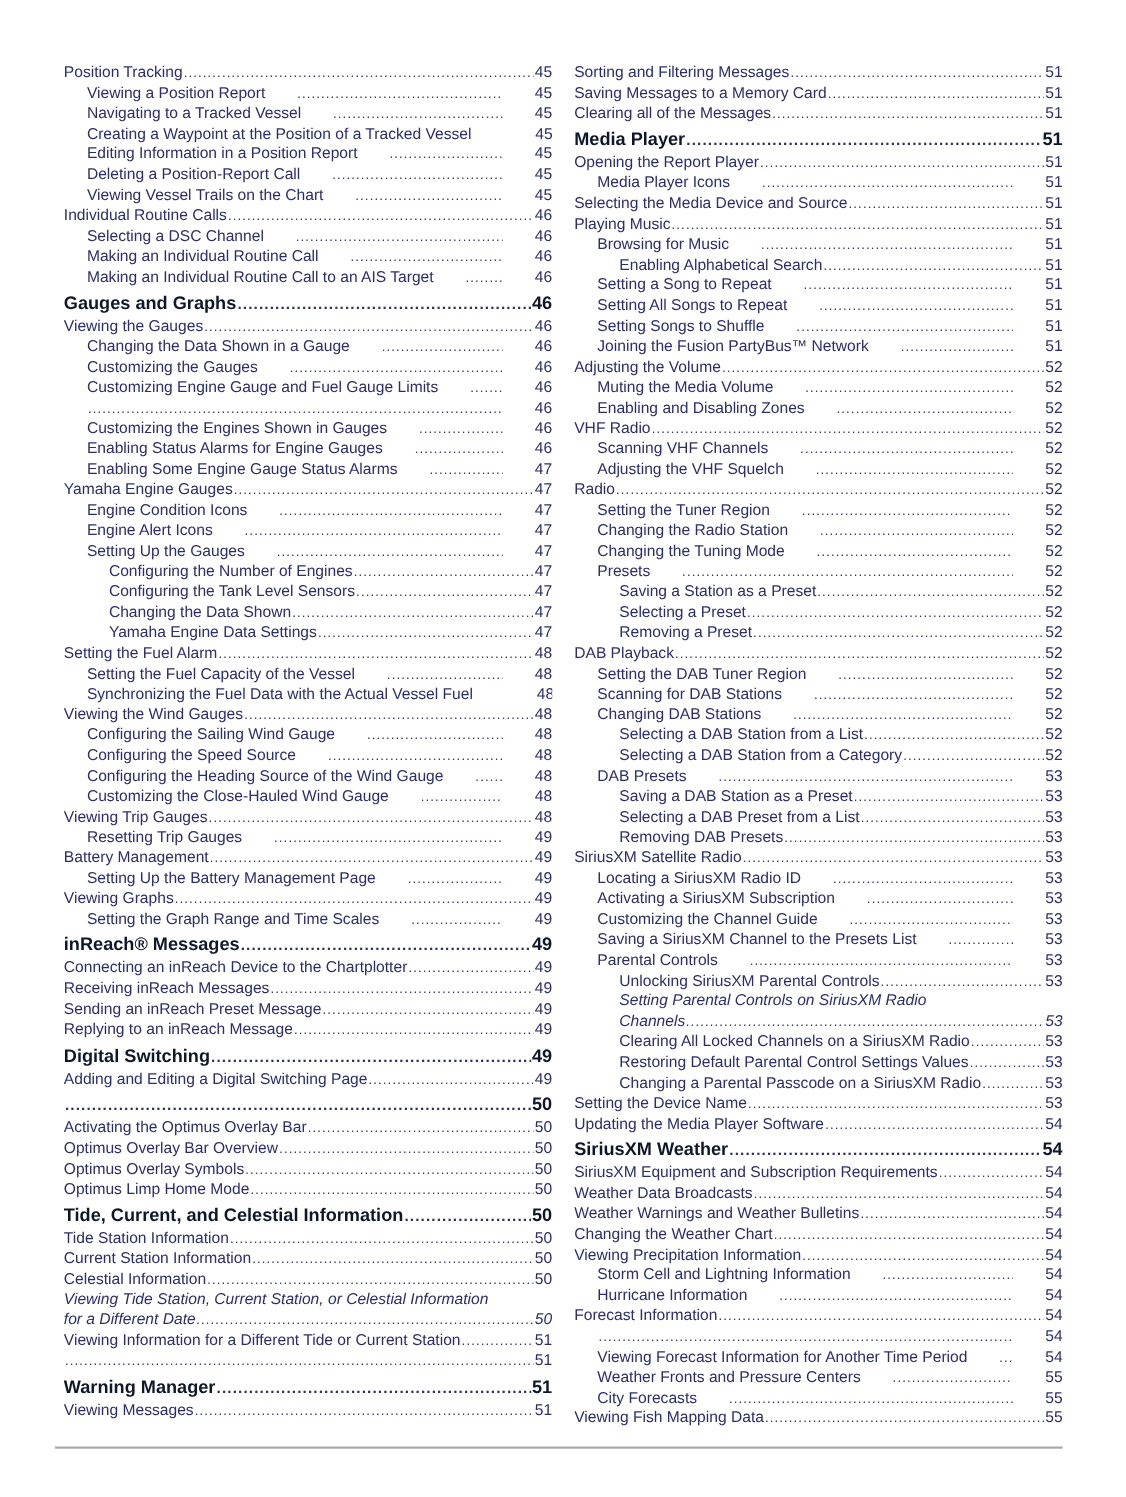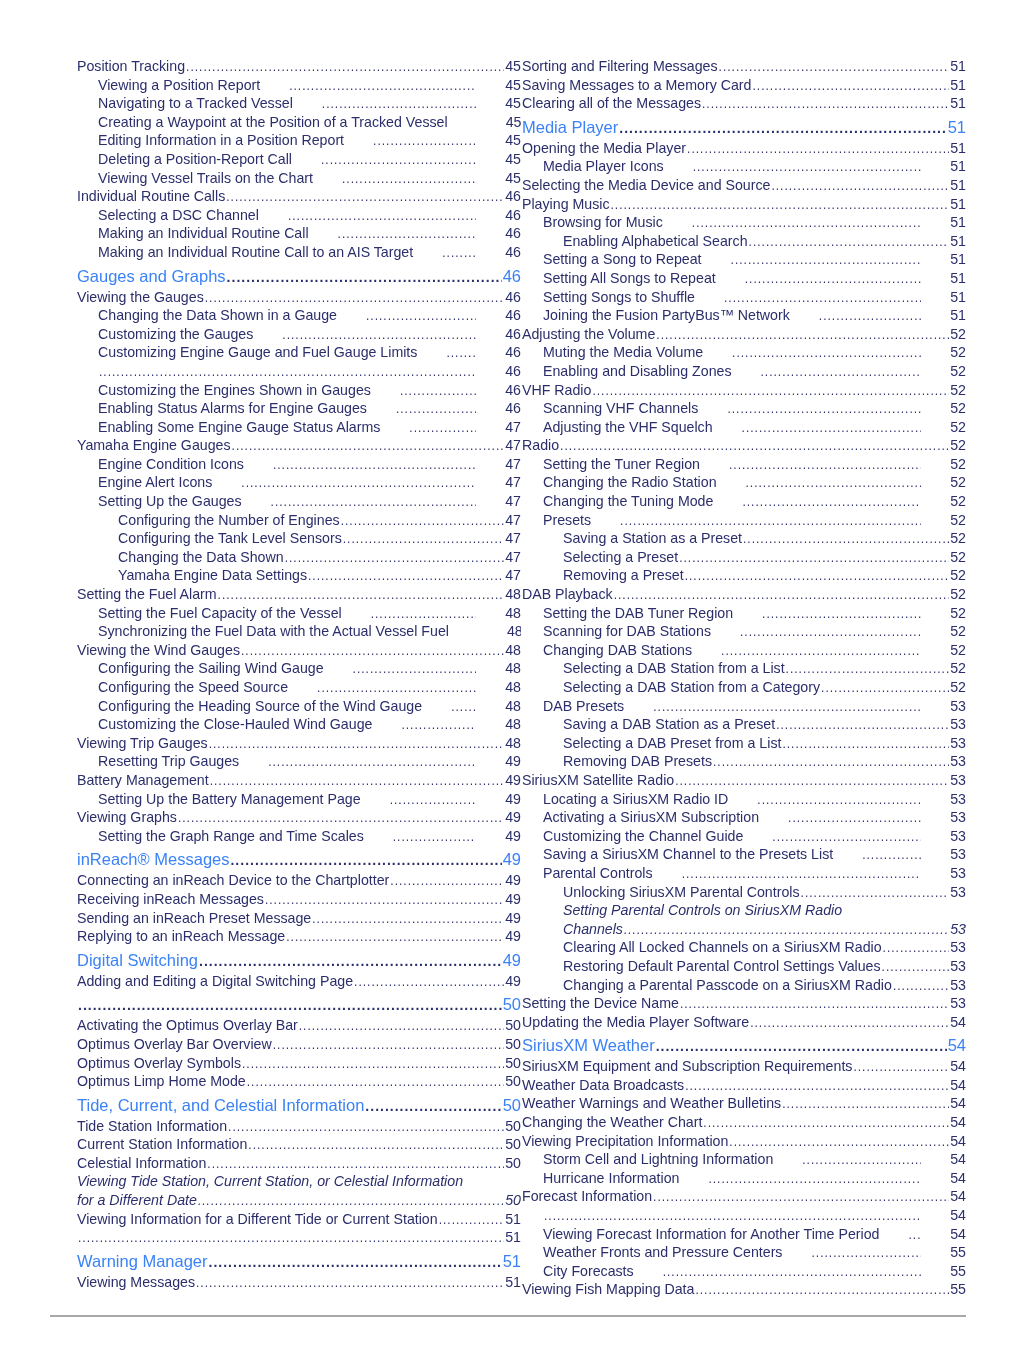--- a/index.html
+++ b/index.html
@@ -2,42 +2,42 @@
 <html><head>
 <meta charset="utf-8">
 <style>
   html, body { margin: 0; padding: 0; background: #ffffff; }
   body {
     width: 1024px; height: 1361px; position: relative; overflow: hidden;
     font-family: "Liberation Sans", sans-serif;
     color: #2b2e6b;
   }
   .col { position: absolute; top: 57px; width: 444px; }
-  .col.left { left: 58px; margin-left: 19px; }
+  .col.left { left: 58px; }
   .col.right { left: 522px; }
   .entry {
     display: flex; align-items: baseline;
     font-size: 14.2px; line-height: 18.6px; height: 18.6px;
     white-space: nowrap; overflow: hidden;
   }
   .entry .title { flex: 0 0 auto; }
   .entry .dots {
     flex: 1 1 auto; overflow: hidden; margin: 0 1px;
     color: #2b2e6b; letter-spacing: 1px; font-size: 12px;
   }
   .entry .dots::before {
     content: "........................................................................................................................................................................................................................";
   }
   .entry .page { flex: 0 0 auto; }
   .l1 { padding-left: 0; }
   .l2 { padding-left: 21px; gap: 28px; }
   .l3 { padding-left: 41px; }
   .entry.heading {
-    font-weight: normal; font-size: 16.5px; height: 24px; line-height: 24px;
-    color: #3b82f6; margin-top: 2px;
+    font-weight: bold; font-size: 16.5px; height: 24px; line-height: 24px;
+    color: #0f172a; margin-top: 2px;
   }
   .entry.heading .dots { font-weight: bold; font-size: 14px; }
   .entry.wrap { height: auto; white-space: normal; display: block; font-style: italic; }
   .entry.wrap .first { display: block; height: 18.6px; white-space: nowrap; }
   .entry.wrap .second { display: flex; align-items: baseline; white-space: nowrap; height: 18.6px; }
   .footer-rule {
     position: absolute; left: 50px; top: 1315px; width: 916px; height: 2px; background: #a8a8a8;
   }
   .footer-left, .footer-right {
     position: absolute; top: 1384px; font-size: 12.5px; color: #555;
@@ -380,21 +380,21 @@
       <span class="title">Clearing all of the Messages</span>
       <span class="dots"></span>
       <span class="page">51</span>
     </div>
     <div class="entry l1 heading">
       <span class="title">Media Player</span>
       <span class="dots"></span>
       <span class="page">51</span>
     </div>
     <div class="entry l1">
-      <span class="title">Opening the Media Player</span>
+      <span class="title">Opening the Report Player</span>
       <span class="dots"></span>
       <span class="page">51</span>
     </div>
     <div class="entry l2">
       <span class="title">Media Player Icons</span>
       <span class="dots"></span>
       <span class="page">51</span>
     </div>
     <div class="entry l1">
       <span class="title">Selecting the Media Device and Source</span>

